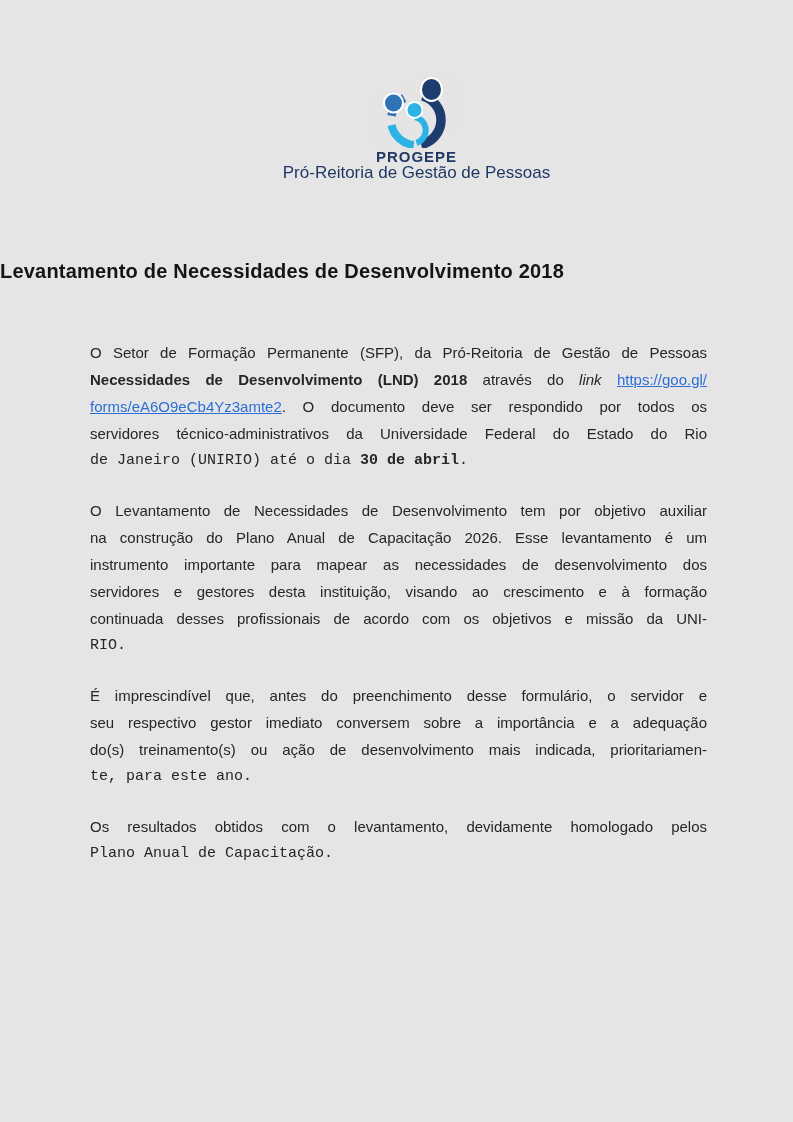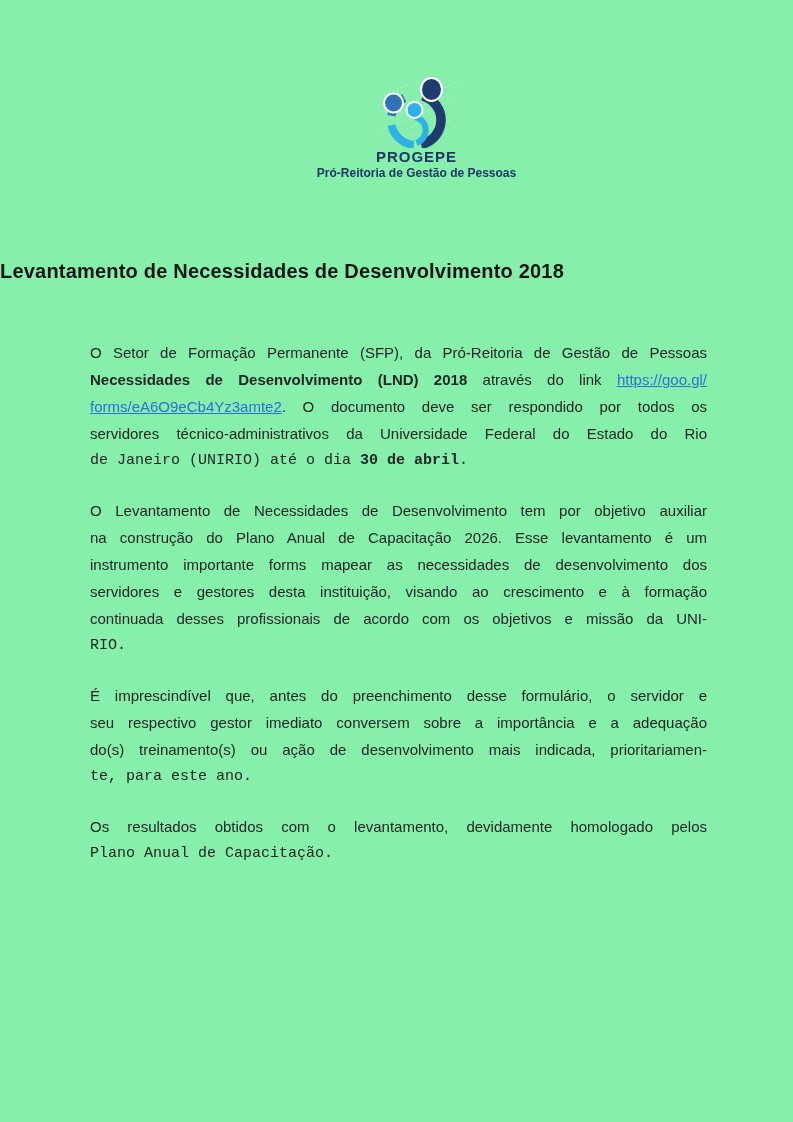--- a/index.html
+++ b/index.html
@@ -4,56 +4,56 @@
 <style>
   * { margin:0; padding:0; box-sizing:border-box; }
   html,body { background:#ffffff; }
   body {
     width:793px; height:1122px;
     font-family:"Liberation Sans", sans-serif;
     position:relative;
   }
   .page {
     position:relative; width:793px; height:1122px;
-    background:#86efac; overflow:hidden;
+    background:#e5e5e5; overflow:hidden;
   }
 
   
   .logo-block {
     position:absolute; top:76px; left:0; width:100%;
     display:flex; flex-direction:column; align-items:center;
     transform:translateX(20px);
   }
   .logo-icon svg { width:89px; height:72px; display:block; }
   .logo-acronym {
     font-weight:bold; font-size:15px; letter-spacing:1px;
     color:#1f3864; margin-top:2px; line-height:14px;
   }
   .logo-subtitle {
-    font-weight:bold; font-size:12px; color:#1f3864;
+    font-weight:normal; font-size:17px; color:#1f3864;
     margin-top:2px; line-height:14px;
   }
 
   
   .doc-title {
     position:absolute; top:260px; left:0; width:100%;
     font-size:20px; font-weight:bold;
     color:#151515; letter-spacing:0.2px;
   }
 
   
   .body-text {
     position:absolute; top:339px; left:90px; width:617px;
     font-size:15px; line-height:27px; color:#262626;
   }
   .para { margin-bottom:23px; }
   .line { text-align:justify; text-align-last:justify; }
   .line.last { text-align-last:left;font-family:Liberation Mono, monospace; }
   .r-bold { font-weight:bold; }
-  .r-italic { }
+  .r-italic { font-style:italic; }
   a.r-link { color:#2e6fd6; text-decoration:underline; cursor:pointer; }
 </style>
 </head>
 <body>
 
 <div class="page">
 
   <div class="logo-block">
     <div class="logo-icon">
       <svg viewBox="0 0 89 72" xmlns="http://www.w3.org/2000/svg" aria-hidden="true">
@@ -91,21 +91,21 @@
       <div class="line"><span>O Setor de Formação Permanente (SFP), da Pró-Reitoria de Gestão de Pessoas</span></div>
       <div class="line"><span class="r-bold">Necessidades de Desenvolvimento (LND) 2018</span><span> através do </span><span class="r-italic">link</span><span> </span><a class="r-link">https://goo.gl/</a></div>
       <div class="line"><a class="r-link">forms/eA6O9eCb4Yz3amte2</a><span>. O documento deve ser respondido por todos os</span></div>
       <div class="line"><span>servidores técnico-administrativos da Universidade Federal do Estado do Rio</span></div>
       <div class="line last"><span>de Janeiro (UNIRIO) até o dia </span><span class="r-bold">30 de abril</span><span>.</span></div>
     </div>
 
     <div class="para">
       <div class="line"><span>O Levantamento de Necessidades de Desenvolvimento tem por objetivo auxiliar</span></div>
       <div class="line"><span>na construção do Plano Anual de Capacitação 2026. Esse levantamento é um</span></div>
-      <div class="line"><span>instrumento importante forms mapear as necessidades de desenvolvimento dos</span></div>
+      <div class="line"><span>instrumento importante para mapear as necessidades de desenvolvimento dos</span></div>
       <div class="line"><span>servidores e gestores desta instituição, visando ao crescimento e à formação</span></div>
       <div class="line"><span>continuada desses profissionais de acordo com os objetivos e missão da UNI-</span></div>
       <div class="line last"><span>RIO.</span></div>
     </div>
 
     <div class="para">
       <div class="line"><span>É imprescindível que, antes do preenchimento desse formulário, o servidor e</span></div>
       <div class="line"><span>seu respectivo gestor imediato conversem sobre a importância e a adequação</span></div>
       <div class="line"><span>do(s) treinamento(s) ou ação de desenvolvimento mais indicada, prioritariamen-</span></div>
       <div class="line last"><span>te, para este ano.</span></div>

